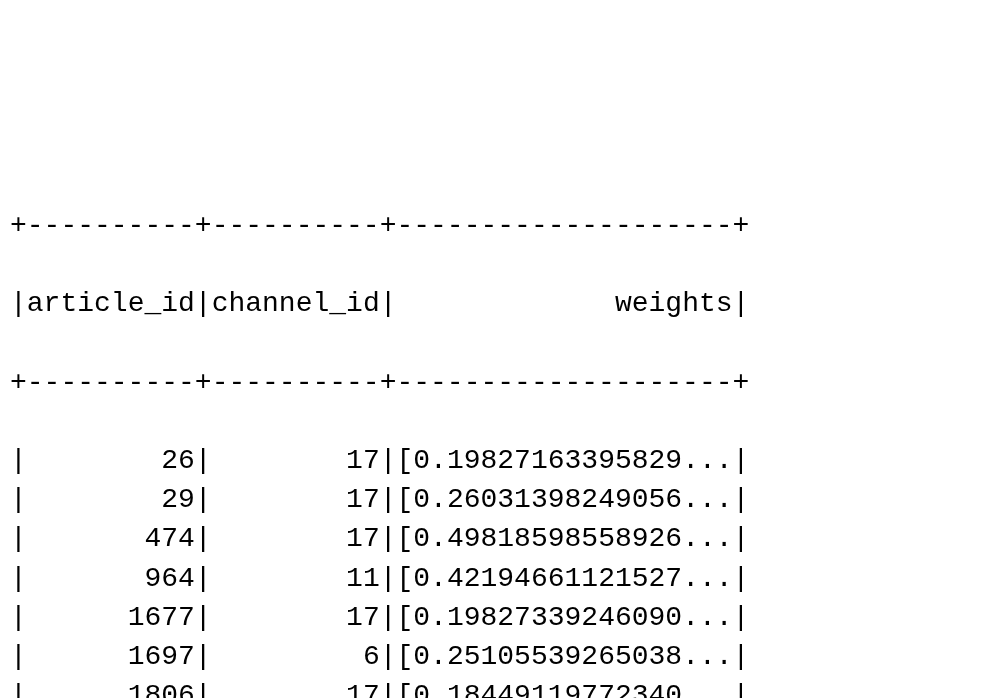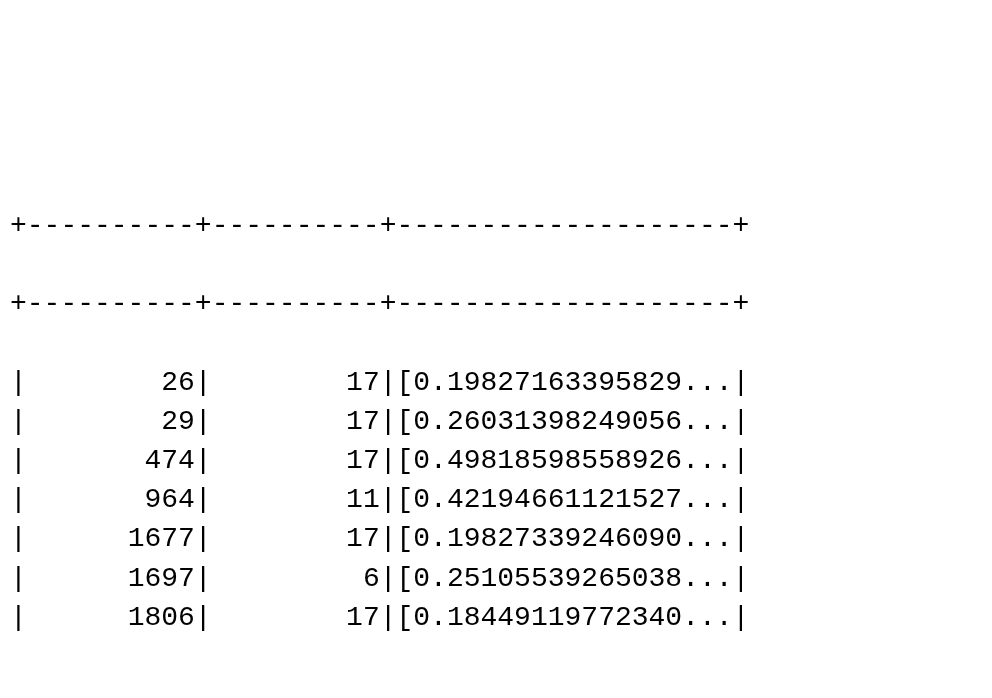--- a/index.html
+++ b/index.html
@@ -20,19 +20,20 @@
       display: inline;
     }
   </style>
 </head>
 <body>
 
 
 
 <div class="table-container">
 <div class="row">+----------+----------+--------------------+</div>
+<div class="row"><span>|</span><span>article_id</span><span>|</span><span>channel_id</span><span>|</span><span>             weights</span><span>|</span></div>
 <div class="row">+----------+----------+--------------------+</div>
 <div id="rows"><div class="row"><span>|</span><span>        26</span><span>|</span><span>        17</span><span>|</span><span>[0.19827163395829...</span><span>|</span></div><div class="row"><span>|</span><span>        29</span><span>|</span><span>        17</span><span>|</span><span>[0.26031398249056...</span><span>|</span></div><div class="row"><span>|</span><span>       474</span><span>|</span><span>        17</span><span>|</span><span>[0.49818598558926...</span><span>|</span></div><div class="row"><span>|</span><span>       964</span><span>|</span><span>        11</span><span>|</span><span>[0.42194661121527...</span><span>|</span></div><div class="row"><span>|</span><span>      1677</span><span>|</span><span>        17</span><span>|</span><span>[0.19827339246090...</span><span>|</span></div><div class="row"><span>|</span><span>      1697</span><span>|</span><span>         6</span><span>|</span><span>[0.25105539265038...</span><span>|</span></div><div class="row"><span>|</span><span>      1806</span><span>|</span><span>        17</span><span>|</span><span>[0.18449119772340...</span><span>|</span></div></div>
 
 </div>
 
 
 
 
 </body></html>

